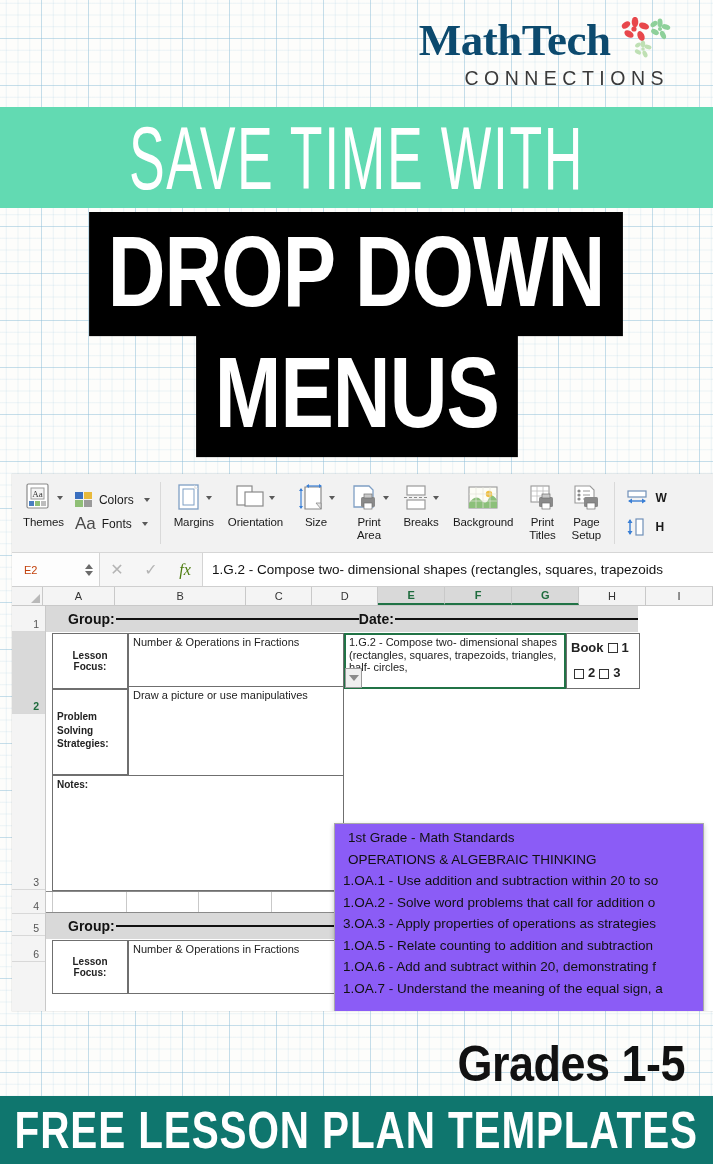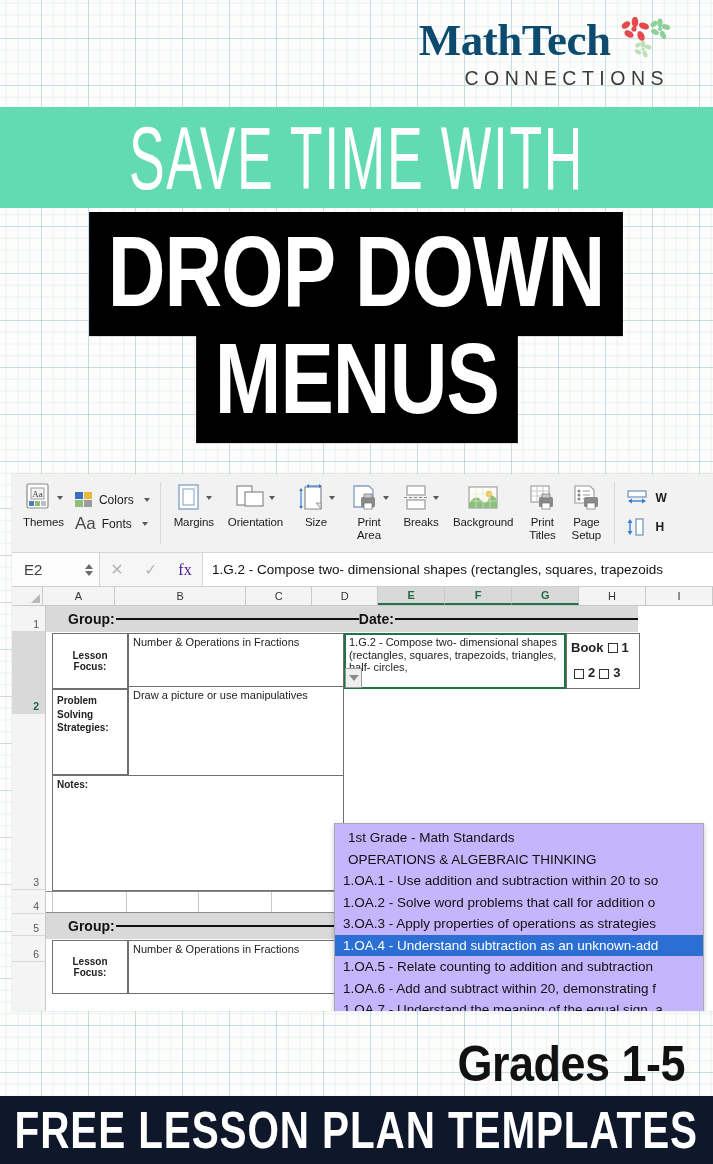--- a/index.html
+++ b/index.html
@@ -85,21 +85,21 @@
     font-weight: bold;
   }
   .blk-row { text-align: center; }
   #blk1 {
     font-size: 86px;
     padding: 12px 20px 16px 20px;
     transform: scaleX(0.93) scaleY(1.16);
     transform-origin: center top;
     letter-spacing: -1px;
   }
-  #blk2row { margin-top: 0; }
+  #blk2row { margin-top: 14px; }
   #blk2 {
     font-size: 86px;
     padding: 12px 20px 16px 20px;
     transform: scaleX(0.93) scaleY(1.16);
     transform-origin: center top;
     letter-spacing: -1px;
   }
 
   
   #excel {
@@ -153,31 +153,31 @@
     background: #f6f6f6;
     border-bottom: 1px solid #cfcfcf;
     display: flex; align-items: center;
   }
   #namebox {
     width: 88px; height: 100%;
     display: flex; align-items: center; justify-content: space-between;
     padding: 0 6px 0 12px;
     background: #fdfdfd;
     border-right: 1px solid #d4d4d4;
-    font-size: 15px; color: #404040;
+    font-size: 11px; color: #c2410c;
   }
   .spin { display: flex; flex-direction: column; gap: 2px; }
   .spin i {
     display: block; width: 0; height: 0;
     border-left: 4px solid transparent; border-right: 4px solid transparent;
   }
   .spin i.up { border-bottom: 5px solid #6b6b6b; }
   .spin i.dn { border-top: 5px solid #6b6b6b; }
   .fbtn { width: 34px; text-align: center; color: #b4b4b4; font-size: 16px; }
-  .fbtn.fx { color: #4c1d95; font-family: "Liberation Serif", serif; font-size: 16px; }
+  .fbtn.fx { color: #4d7c0f; font-style: italic; font-family: "Liberation Serif", serif; font-size: 16px; }
   #fcontent {
     flex: 1; height: 100%;
     border-left: 1px solid #d4d4d4;
     display: flex; align-items: center;
     padding-left: 9px;
     font-size: 13.5px; color: #111;
     white-space: nowrap; overflow: hidden;
     background: #ffffff;
   }
 
@@ -256,21 +256,21 @@
   .ckb {
     display: inline-block; width: 10px; height: 10px;
     border: 1.4px solid #333; vertical-align: -1px; margin: 0 3px;
   }
 
   
   #dropdown {
     position: absolute;
     left: 322px; top: 236px;
     width: 370px; height: 240px;
-    background: #c4b5fd;
+    background: #8b5cf6;
     border: 1px solid #a9a9a9;
     box-shadow: 0 2px 5px rgba(0,0,0,0.22);
     overflow: hidden;
     z-index: 40;
     padding-top: 3px;
   }
   .dd-item {
     height: 21.5px; line-height: 21.5px;
     font-size: 13.5px; color: #111;
     padding-left: 8px;
@@ -284,21 +284,21 @@
     position: absolute; right: 28px; top: 1035px;
     font-size: 45px; font-weight: bold; color: #111;
     letter-spacing: -0.5px;
     transform: scaleY(1.12);
     transform-origin: right top;
   }
 
   
   #footer {
     position: absolute; left: 0; right: 0; bottom: 0; height: 68px;
-    background: #0f172a;
+    background: #0f766e;
     display: flex; align-items: center; justify-content: center;
   }
   #footer .f {
     color: #ffffff; font-size: 46px; font-weight: bold;
     letter-spacing: 1px;
     transform: scaleX(0.88) scaleY(1.12);
     transform-origin: center;
     white-space: nowrap;
   }
 </style>
@@ -595,21 +595,21 @@
       <div class="tblcell bookcell" style="left:520px;top:27px;width:74px;height:56px;display:flex;align-items:center;flex-wrap:wrap;gap:1px;">
         <span>Book</span>
         <span class="ckb"></span>
           <span>1</span>
         <span class="ckb"></span>
           <span>2</span>
         <span class="ckb"></span>
           <span>3</span>
       </div>
 
-      <div class="tblcell lbl" style="left:6px;top:83px;width:76px;height:86px;align-items:flex-start;padding-top:4px;">
+      <div class="tblcell lbl" style="left:6px;top:83px;width:76px;height:86px;align-items:flex-start;padding-top:20px;">
         <span style="white-space:pre-line;line-height:1.35">Problem
 Solving
 Strategies:</span>
       </div>
       <div class="tblcell" style="left:82px;top:80px;width:216px;height:108px;">
         <span>Draw a picture or use manipulatives</span>
       </div>
       <div class="tblcell lbl" style="left:6px;top:169px;width:292px;height:116px;align-items:flex-start;padding-top:3px;">
         <span>Notes:</span>
       </div>
@@ -648,21 +648,20 @@
           <span>3</span>
       </div>
     </div>
 
     <div id="dropdown">
       <div class="dd-item ind">1st Grade - Math Standards</div>
       <div class="dd-item ind">OPERATIONS &amp; ALGEBRAIC THINKING</div>
       <div class="dd-item">1.OA.1 - Use addition and subtraction within 20 to so</div>
       <div class="dd-item">1.OA.2  - Solve word problems that call for addition o</div>
       <div class="dd-item">3.OA.3 - Apply properties of operations as strategies</div>
-      <div class="dd-item hi">1.OA.4 - Understand subtraction as an unknown-add</div>
       <div class="dd-item">1.OA.5 - Relate counting to addition and subtraction</div>
       <div class="dd-item">1.OA.6 - Add and subtract within 20, demonstrating f</div>
       <div class="dd-item">1.OA.7 - Understand the meaning of the equal sign, a</div>
 
     </div>
 
   </div>
 </div>
 
 <div id="grades">Grades 1-5</div>

